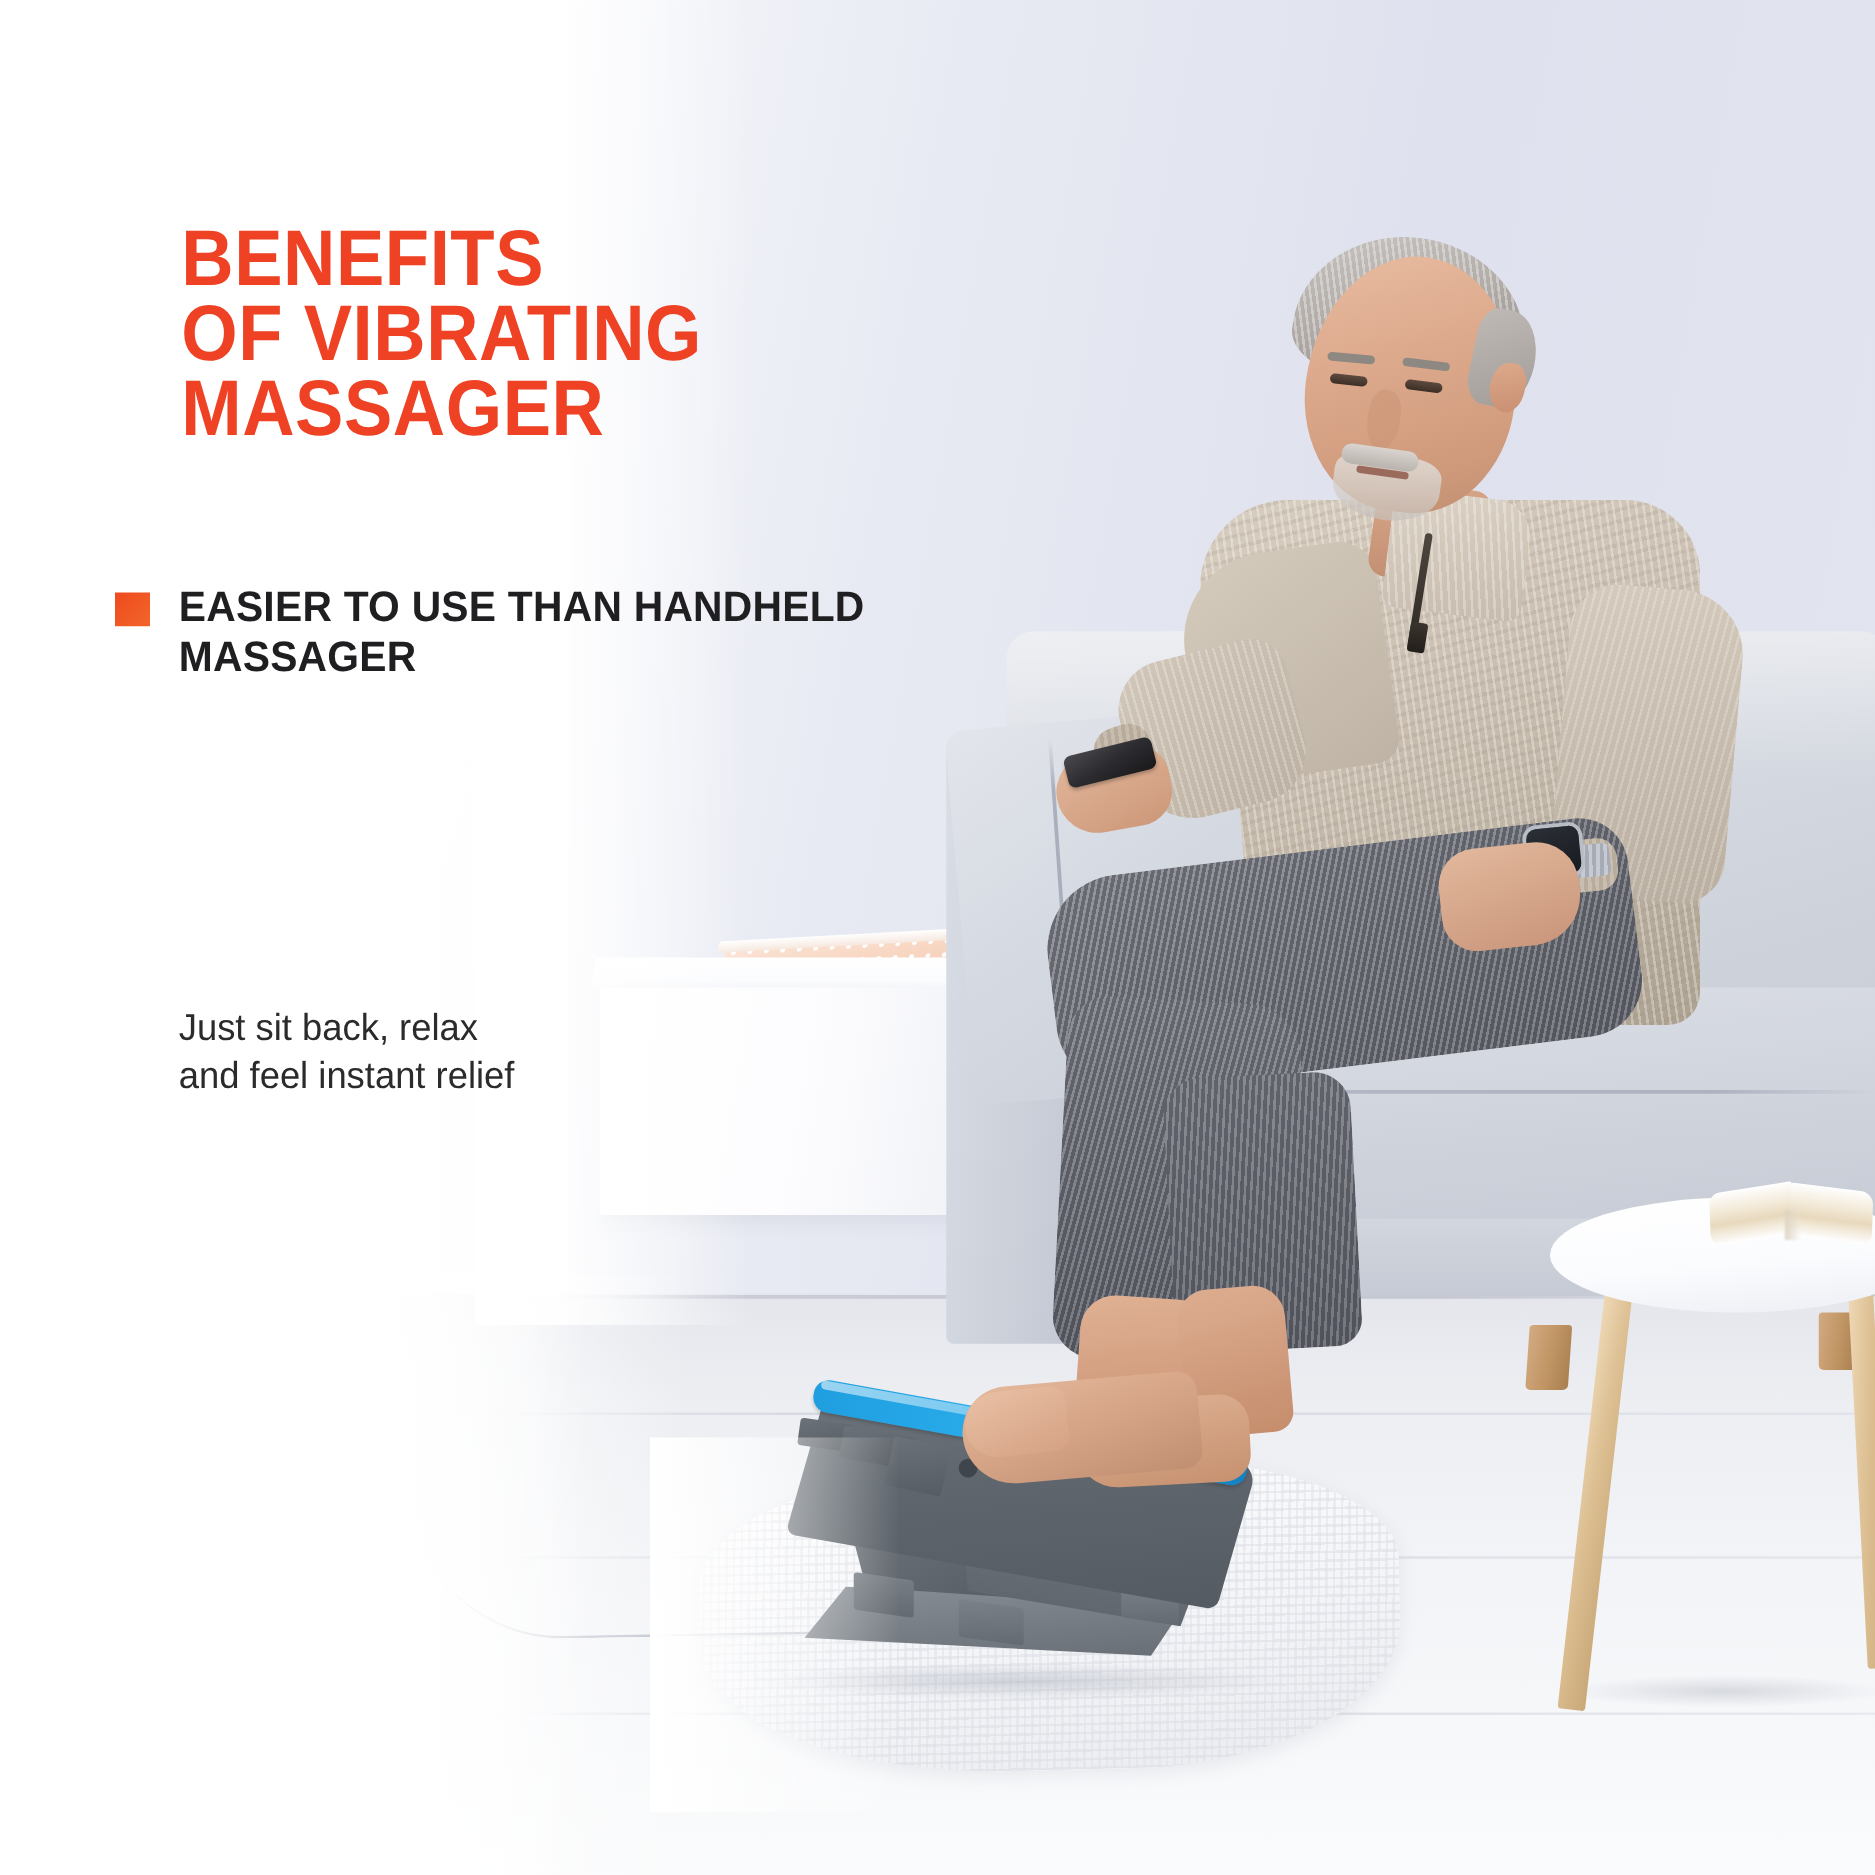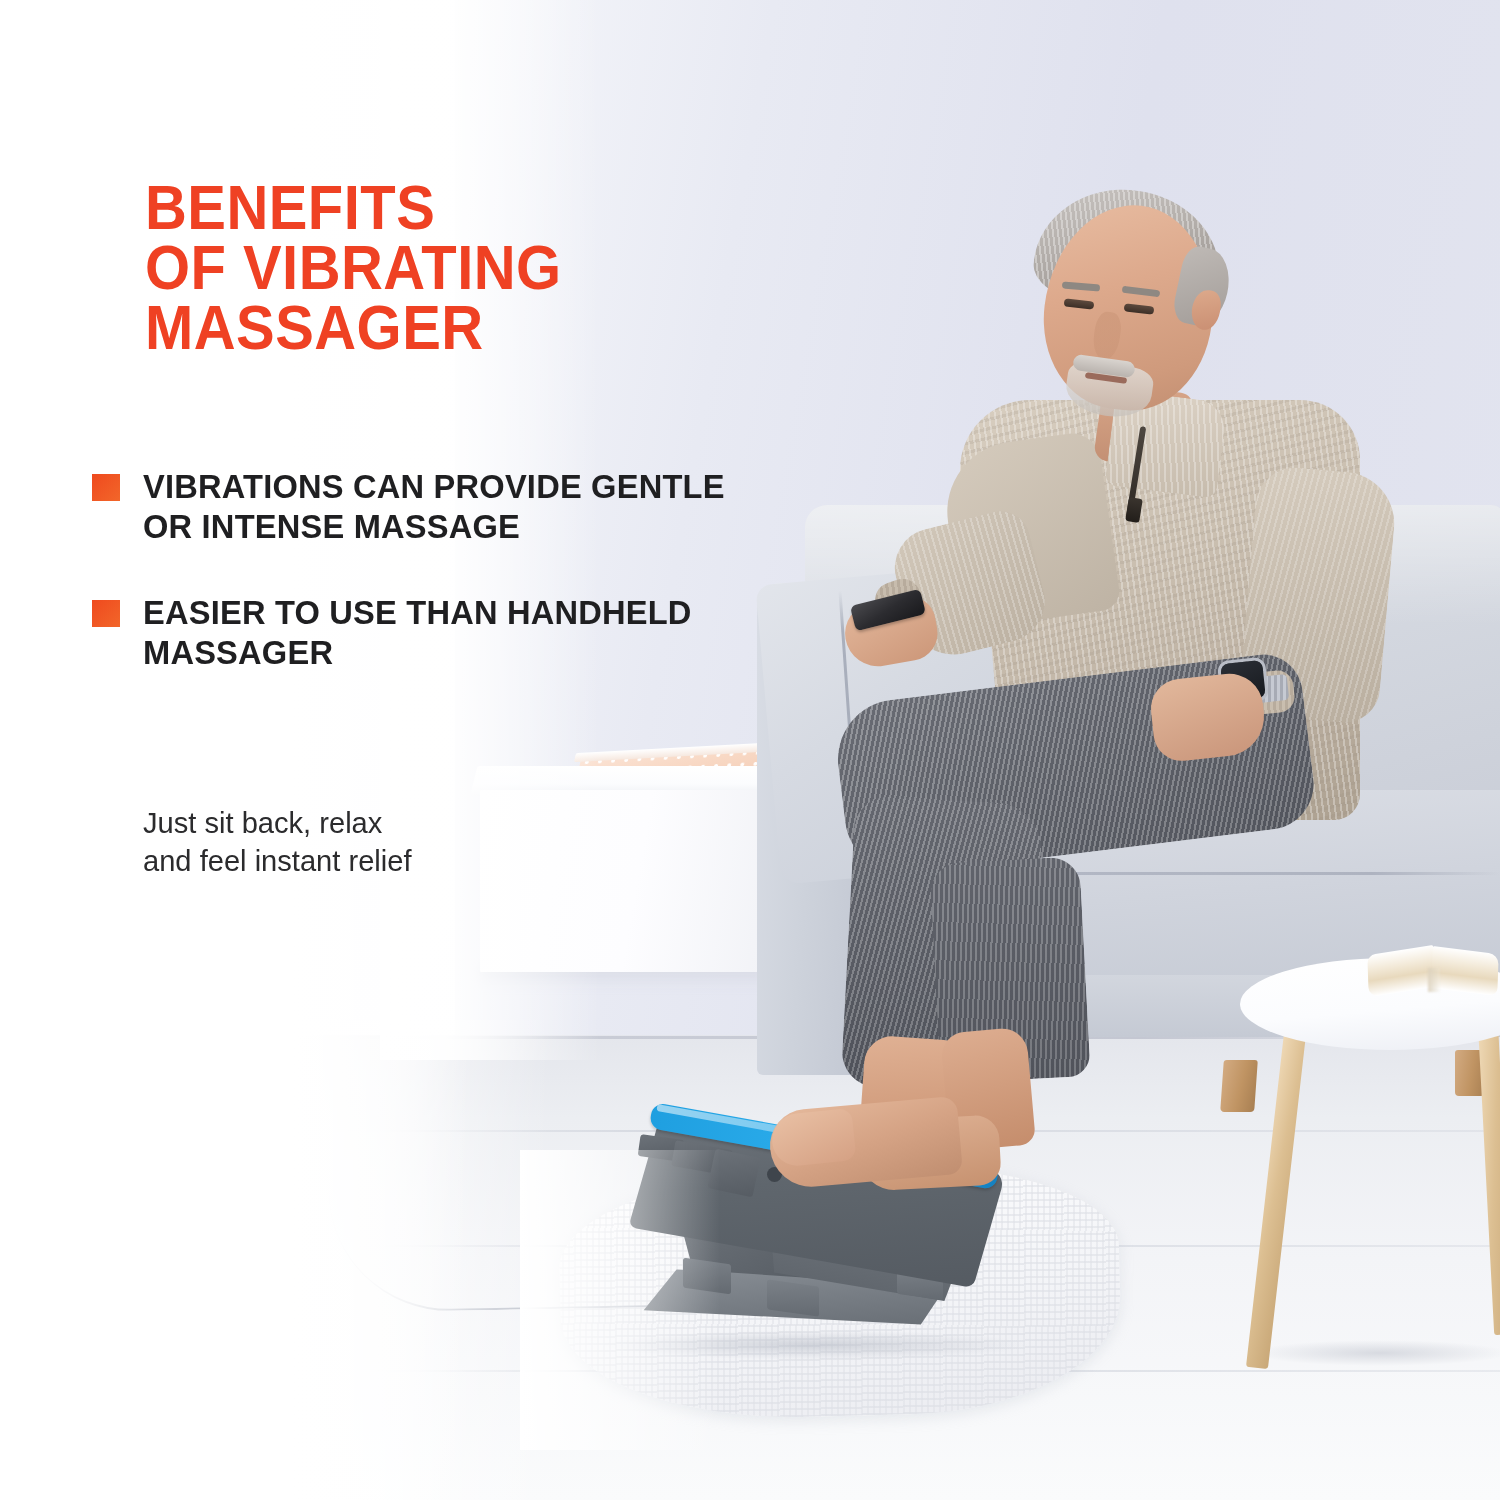--- a/index.html
+++ b/index.html
@@ -614,24 +614,20 @@
 
   <div class="photo-mask-left"></div>
 
   <div class="copy">
 
     <h1 class="headline"><span>BENEFITS</span><br><span>OF VIBRATING</span><br><span>MASSAGER</span></h1>
 
     <div class="bullets">
       <div class="bullet">
         <span class="bullet-marker"></span>
-        <div class="bullet-text">VIBRATIONS CAN PROVIDE GENTLE OR INTENSE MASSAGE</div>
-      </div>
-      <div class="bullet">
-        <span class="bullet-marker"></span>
         <div class="bullet-text">EASIER TO USE THAN HANDHELD MASSAGER</div>
       </div>
     </div>
 
     <div class="subtext"><span>Just sit back, relax</span><br><span>and feel instant relief</span></div>
 
   </div>
 
 </div>
 

